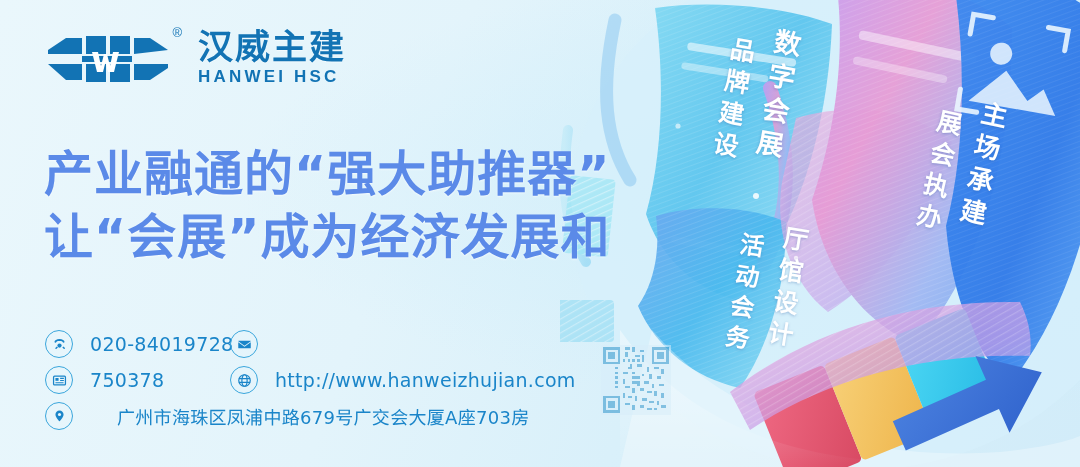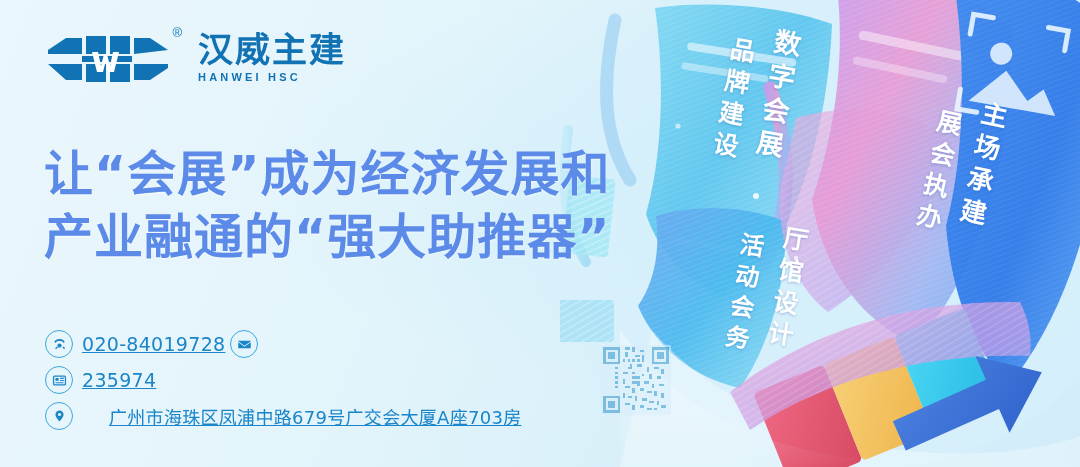--- a/index.html
+++ b/index.html
@@ -56,21 +56,21 @@
     font-size:35px;
     font-weight:bold;
     color:#1273b4;
     letter-spacing:2px;
     line-height:1.04;
     white-space:nowrap;
     font-family:"DejaVu Sans","Liberation Sans",sans-serif;
     text-shadow:0 1px 0 rgba(255,255,255,.5);
   }
   .logo-en{
-    font-size:11px;
+    font-size:17px;
     font-weight:bold;
     color:#1273b4;
     letter-spacing:3.2px;
     line-height:1.2;
     margin-top:2px;
     white-space:nowrap;
   }
 
   
   .headline{
@@ -94,22 +94,21 @@
     color:#1a85c9;
   }
   .contact-row{
     display:flex;
     align-items:center;
     height:36px;
   }
   .citem{
     display:flex;
     align-items:center;
-    gap:9px;
-    text-decoration:underline;
+    gap:17px;
   }
   .citem.col1{width:185px;}
   .cico{
     width:26px;height:26px;
     flex:0 0 26px;
     border:1.6px solid #3aa6dc;
     border-radius:50%;
     display:flex;
     align-items:center;
     justify-content:center;
@@ -380,22 +379,22 @@
         </svg>
         <span class="logo-reg">®</span>
       </div>
       <div class="logo-words">
         <div class="logo-cn">汉威主建</div>
         <div class="logo-en">HANWEI HSC</div>
       </div>
     </div>
 
     <div class="headline">
+      <div>产业融通的“强大助推器”</div>
       <div>让“会展”成为经济发展和</div>
-      <div>产业融通的“强大助推器”</div>
     </div>
 
     <div class="contact">
 
       <div class="contact-row">
         <div class="citem col1">
           <span class="cico">
             <svg width="15" height="15" viewBox="0 0 24 24" fill="currentColor">
               <path d="M4 5h16v2H4z" opacity=".0"></path>
               <path d="M12 3c-4.6 0-8 2.2-8 4.6 0 1 .5 1.6 1.4 1.6.9 0 1.4-.5 1.5-1.2.1-.9 1.8-1.7 5.1-1.7s5 .8 5.1 1.7c.1.7.6 1.2 1.5 1.2.9 0 1.4-.6 1.4-1.6C20 5.2 16.6 3 12 3z"></path>
@@ -418,21 +417,31 @@
 
       <div class="contact-row">
         <div class="citem col1">
           <span class="cico">
             <svg width="15" height="15" viewBox="0 0 24 24" fill="none" stroke="currentColor" stroke-width="2">
               <rect x="2.5" y="5" width="19" height="14" rx="1.6"></rect>
               <rect x="5.5" y="8" width="5" height="4.5" fill="currentColor" stroke="none"></rect>
               <path d="M13 8.5h6M13 12h6M5.5 15.5h13" stroke-width="1.8"></path>
             </svg>
           </span>
-          <span class="ctext">235974</span>
+          <span class="ctext">750378</span>
+        </div>
+        <div class="citem">
+          <span class="cico">
+            <svg width="15" height="15" viewBox="0 0 24 24" fill="none" stroke="currentColor" stroke-width="1.9">
+              <circle cx="12" cy="12" r="9.2"></circle>
+              <ellipse cx="12" cy="12" rx="4.2" ry="9.2"></ellipse>
+              <path d="M3 9h18M3 15h18"></path>
+            </svg>
+          </span>
+          <span class="ctext">http://www.hanweizhujian.com</span>
         </div>
       </div>
 
       <div class="contact-row">
         <div class="citem">
           <span class="cico">
             <svg width="15" height="15" viewBox="0 0 24 24" fill="currentColor">
               <path d="M12 2.2c-3.6 0-6.5 2.9-6.5 6.5 0 4.7 6.5 11 6.5 11s6.5-6.3 6.5-11c0-3.6-2.9-6.5-6.5-6.5z"></path>
               <circle cx="12" cy="8.7" r="2.5" fill="#e8f6fb"></circle>
             </svg>

